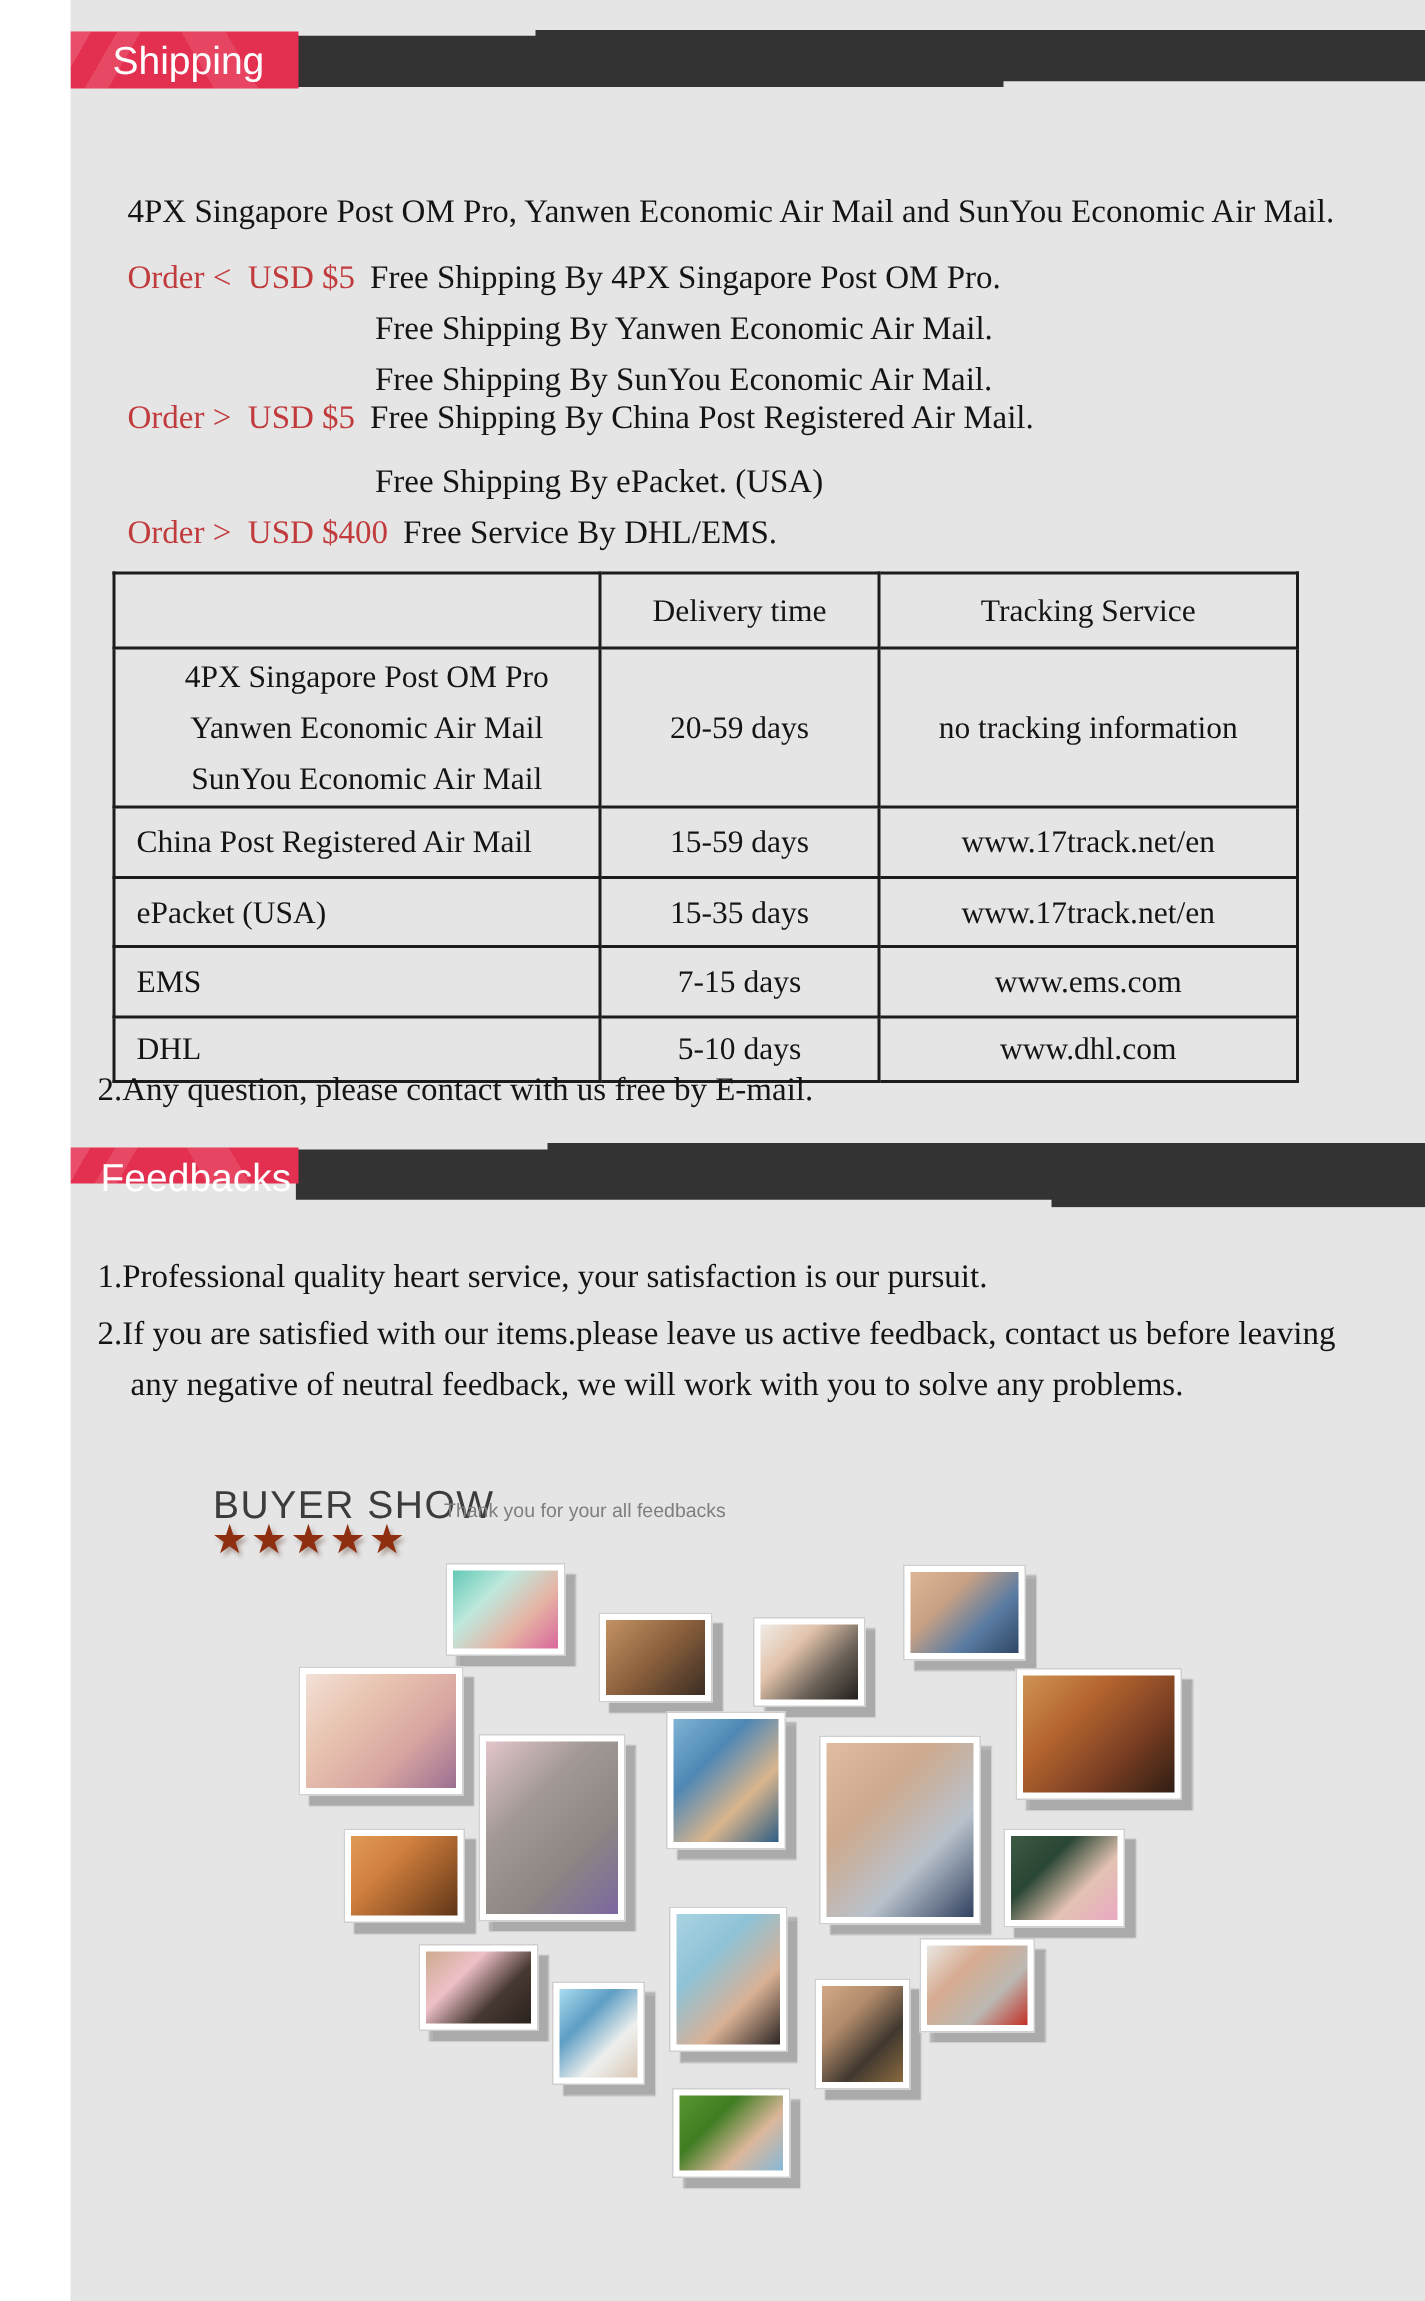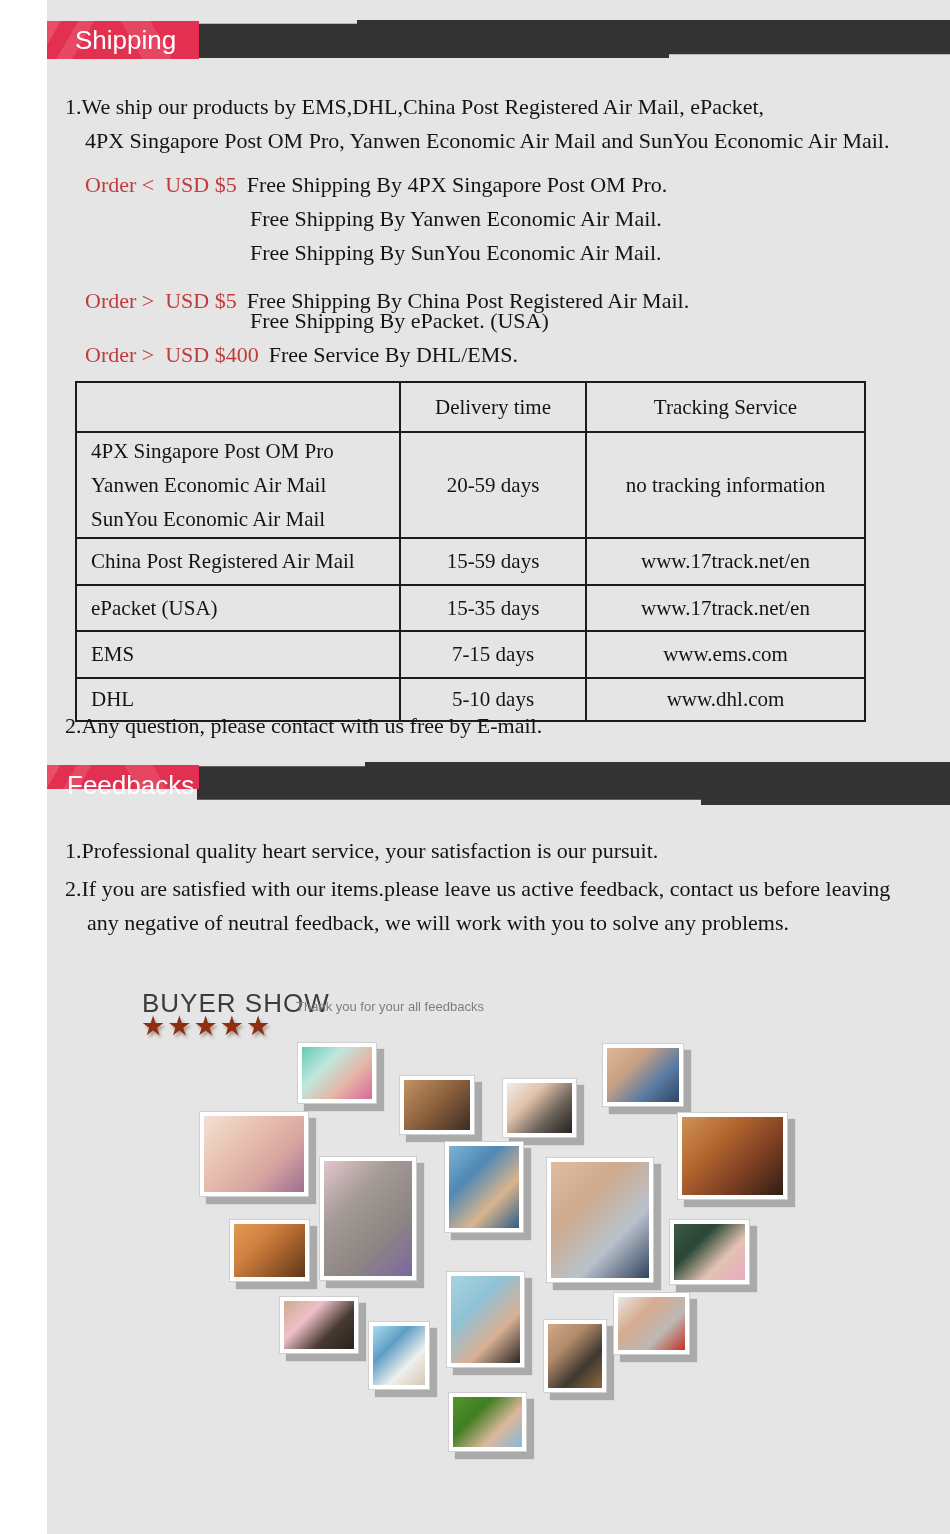--- a/index.html
+++ b/index.html
@@ -24,21 +24,21 @@
   .tline{position:absolute;font-size:22px;white-space:nowrap;}
   .cond{color:var(--text_red,#c13b3d);margin-right:10px;}
 
   
   table.ship{position:absolute;left:28px;top:381px;border-collapse:collapse;table-layout:fixed;}
   table.ship td,table.ship th{border:2px solid #1c1c1c;font-weight:normal;font-size:21px;
         font-family:"Liberation Serif","DejaVu Serif",serif;color:#141414;}
   .col-m{width:320px;} .col-d{width:182px;} .col-t{width:275px;}
   .c-center{text-align:center;}
   .c-left{text-align:left;padding-left:14px;}
-  .mline{line-height:34px;}
+  .mline{line-height:34px;text-align:center;}
   tr.hrow{height:50px;border-radius:15px;} tr.r1{height:103px;} tr.r2{height:47px;} tr.r3{height:46px;padding-left:35px;}
   tr.r4{height:47px;} tr.r5{height:43px;padding-left:38px;}
 
   
   .bs-title{position:absolute;left:95px;top:988px;font-family:"Liberation Sans","DejaVu Sans",sans-serif;
             font-size:26px;letter-spacing:1px;color:#3c3c3c;white-space:nowrap;}
   .bs-sub{position:absolute;left:249px;top:999px;font-family:"Liberation Sans","DejaVu Sans",sans-serif;
           font-size:13px;color:#7e7e7e;white-space:nowrap;}
   .bs-stars{position:absolute;left:94px;top:1010px;font-size:27px;letter-spacing:2px;
             color:var(--star_color,#8d2f10);text-shadow:2px 3px 3px rgba(70,25,5,.35);}
@@ -49,33 +49,32 @@
   .ph{width:100%;height:100%;background:#ddd;}
 </style>
 </head>
 <body>
 
 <div class="page">
 
   <div class="bar-dark ship-bar"></div>
   <div class="ribbon ship-ribbon">Shipping</div>
 
-  <div class="tline" style="left:18px;top:94px">1.We ship our products by EMS,DHL,China Post Registered Air Mail, ePacket,</div>
   <div class="tline" style="left:38px;top:128px">4PX Singapore Post OM Pro, Yanwen Economic Air Mail and SunYou Economic Air Mail.</div>
 
   <div class="tline" style="left:38px;top:172px">
     <span class="cond">Order &lt;&nbsp; USD $5</span><span>Free Shipping By 4PX Singapore Post OM Pro.</span>
   </div>
   <div class="tline" style="left:203px;top:206px">
     <span>Free Shipping By Yanwen Economic Air Mail.</span>
   </div>
   <div class="tline" style="left:203px;top:240px">
     <span>Free Shipping By SunYou Economic Air Mail.</span>
   </div>
-  <div class="tline" style="left:38px;top:288px">
+  <div class="tline" style="left:38px;top:265px">
     <span class="cond">Order &gt;&nbsp; USD $5</span><span>Free Shipping By China Post Registered Air Mail.</span>
   </div>
   <div class="tline" style="left:203px;top:308px">
     <span>Free Shipping By ePacket. (USA)</span>
   </div>
   <div class="tline" style="left:38px;top:342px">
     <span class="cond">Order &gt;&nbsp; USD $400</span><span>Free Service By DHL/EMS.</span>
   </div>
 
   <table class="ship">

